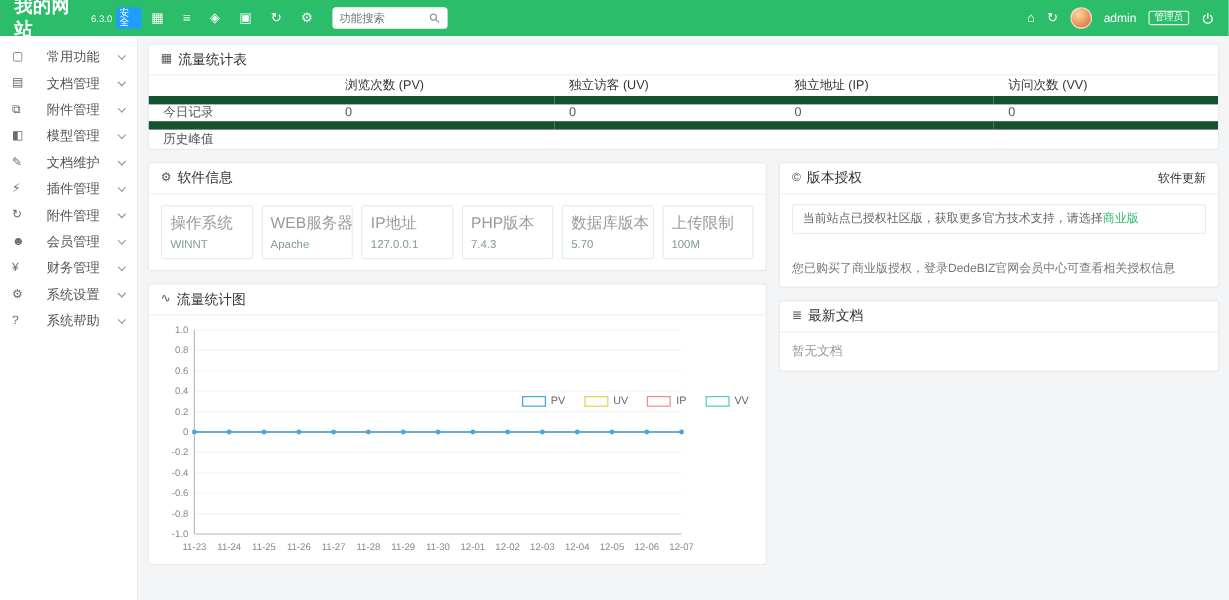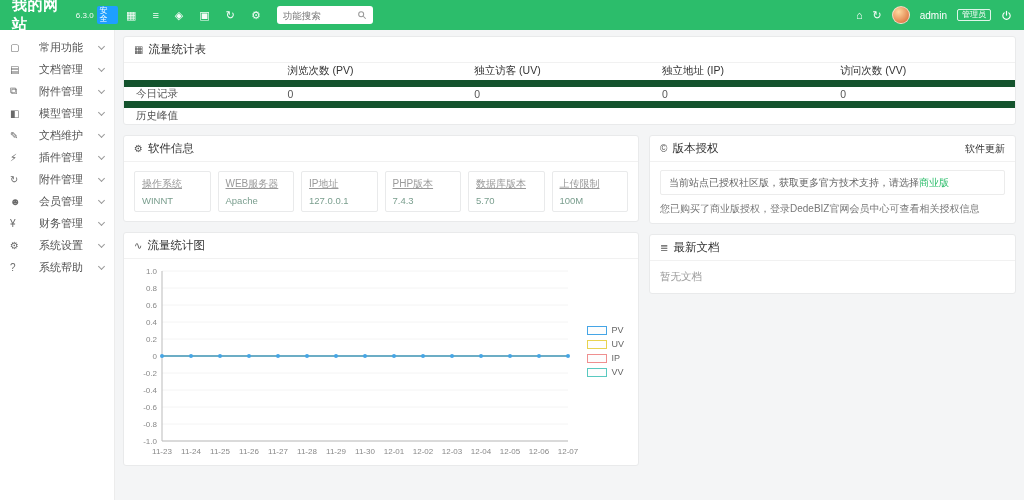--- a/index.html
+++ b/index.html
@@ -45,33 +45,33 @@
   .traffic-table tbody tr:last-child td{border-bottom:none;}
 
   
   .row2{display:flex;gap:10px;align-items:flex-start;}
   .col-left{width:516px;flex:0 0 auto;}
   .col-right{flex:1;min-width:0;}
 
   
   .info-grid{display:flex;gap:7px;padding:9px 10px;}
   .info-box{flex:1;border:1px solid #e9eaeb;border-radius:2px;padding:5px 7px;min-width:0;}
-  .info-label{display:block;font-size:10px;color:#9a9a9a;white-space:nowrap;text-decoration:underline;}
+  .info-label{display:block;font-size:13px;color:#9a9a9a;white-space:nowrap;}
   .info-value{display:block;font-size:9.5px;color:#7a9e8e;margin-top:4px;white-space:nowrap;}
 
   
   .license-body{padding:8px 10px;font-size:10px;color:#666;}
-  .license-alert{border:1px solid #ececec;border-radius:2px;padding:5px 8px;margin-bottom:7px;line-height:1.3;}
+  .license-alert{border:1px solid #ececec;border-radius:2px;padding:5px 8px;margin-bottom:23px;line-height:1.3;}
   .link-green{color:#2cbd6b;cursor:pointer;}
   .license-detail{line-height:1.3;color:#777;}
 
   
   .chart-card{margin-bottom:0;}
   .chart-body{position:relative;padding:4px 8px 2px;}
-  .legend{position:absolute;right:14px;top:66px;display:flex;flex-direction:column;gap:4px;}
+  .legend{position:absolute;right:14px;top:66px;display:flex;gap:16px;}
   .legend-item{display:flex;align-items:center;gap:4px;cursor:pointer;}
   .legend-swatch{width:20px;height:9px;border:1px solid #999;background:#fdfdfd;display:inline-block;}
   .legend-label{font-size:9px;color:#666;}
 
   
   .docs-empty{padding:9px 10px;font-size:10.5px;color:#999;}
 </style>
 </head>
 <body>
 

